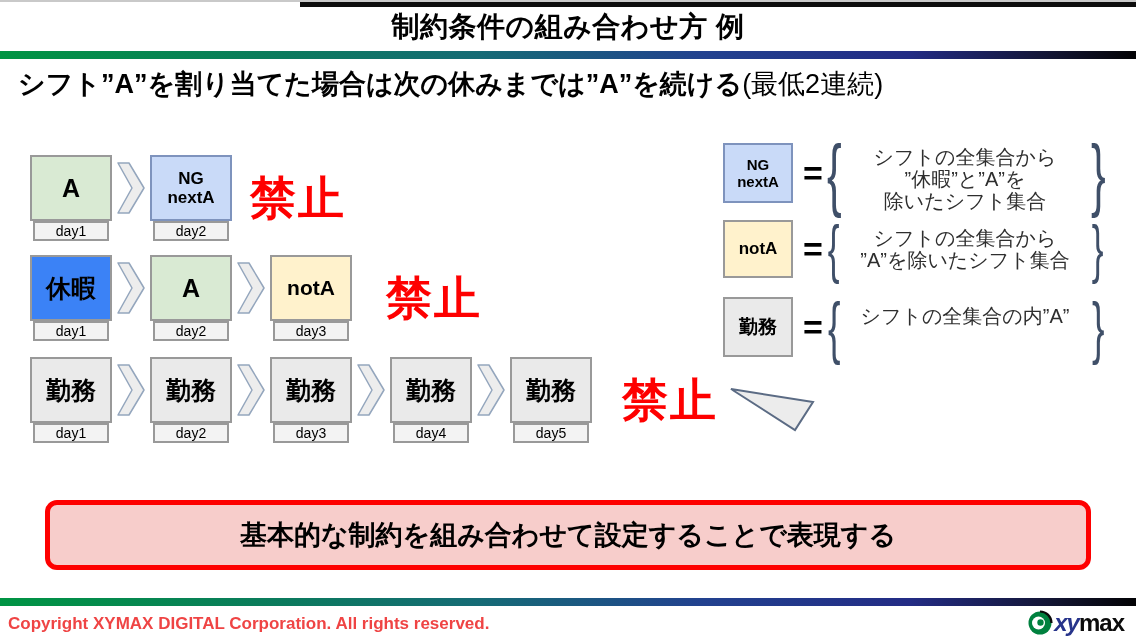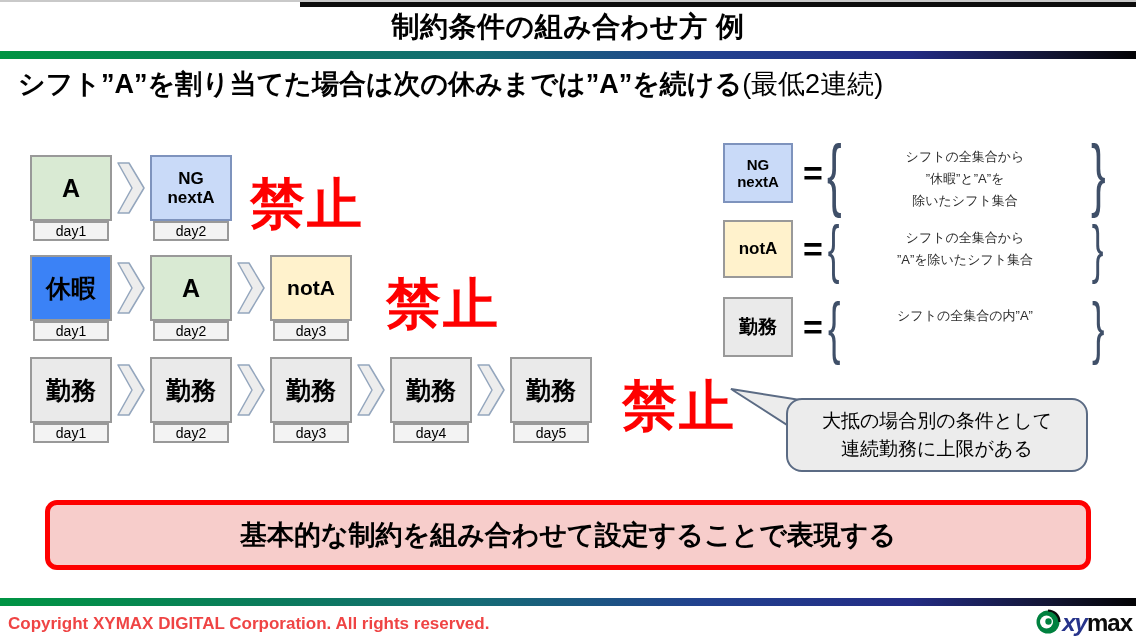--- a/index.html
+++ b/index.html
@@ -33,50 +33,50 @@
   .lbl-md .box-main { font-size:21px; }
   .lbl-sm .box-main { font-size:17px; }
   .c-green .box-main { background:#d9ead3; }
   .c-blue .box-main { background:#c9daf8; border-color:#7e93bd; }
   .c-pink .box-main { background:#3b82f6; }
   .c-yellow .box-main { background:#fff2cc; }
   .c-gray .box-main { background:#eaeaea; }
 
   .chevron { position:absolute; width:30px; height:52px; }
 
-  .kinshi { position:absolute; font-size:55px; font-weight:900; color:#fe0000; letter-spacing:2px; }
+  .kinshi { position:absolute; font-size:46px; font-weight:900; color:#fe0000; letter-spacing:2px; }
 
   
   .def-term { position:absolute; left:723px; width:70px; border:2px solid #999; display:flex;
               align-items:center; justify-content:center; font-weight:bold; color:#000;
               text-align:center; white-space:pre-line; line-height:1.15; }
   .def-eq { position:absolute; left:795px; width:36px; display:flex; align-items:center;
             justify-content:center; font-size:34px; font-weight:900; color:#000; }
   .brace { position:absolute; display:flex; align-items:center; justify-content:center;
            color:#3f4f68; font-weight:400; }
   .brace span { display:inline-block; transform:scaleX(0.55); }
   .def-lines { position:absolute; left:845px; width:240px; text-align:center;
-               font-size:13px; line-height:22px; color:#2e2e2e; }
+               font-size:20px; line-height:22px; color:#2e2e2e; }
 
   
   .callout-tail { position:absolute; left:725px; top:383px; width:120px; height:55px; }
   .callout { position:absolute; left:786px; top:398px; width:302px; height:74px;
              background:#ececec; border:2px solid #5b6b84; border-radius:16px;
              display:flex; flex-direction:column; align-items:center; justify-content:center;
              font-size:19px; line-height:1.45; color:#000; }
 
   
   .conclusion { position:absolute; left:45px; top:500px; width:1046px; height:70px;
                 background:#f7cdcb; border:5px solid #fe0000; border-radius:12px;
                 display:flex; align-items:center; justify-content:center;
                 font-size:27px; font-weight:bold; color:#000; }
 
   
   .copyright { position:absolute; left:8px; top:614px; font-size:17px; color:#ef4444;font-weight:bold; }
-  .logo { position:absolute; right:4px; top:609px; display:flex; height:28px; }
+  .logo { position:absolute; right:12px; top:609px; display:flex; align-items:center; height:28px; }
   .logo-xy { font-size:24px; font-weight:bold; font-style:italic; color:#27348b; letter-spacing:-1px; margin-left:1px; }
   .logo-max { font-size:24px; font-weight:bold; color:#0b0b0b; letter-spacing:-1px; }
 </style>
 </head>
 <body>
 
 <div class="slide">
 
   <div class="top-hairline"></div>
   <div class="top-black-bar"></div>
@@ -190,24 +190,20 @@
   <div class="def-lines" style="top:305px;">
     <div>シフトの全集合の内”A”</div>
   </div>
   <div class="brace" style="left:1084px;top:293px;width:28px;height:68px;font-size:68px;">
       <span>}</span>
     </div>
 
   <svg class="callout-tail" viewBox="0 0 120 55">
     <polygon points="6,6 70,47 88,19" fill="#ececec" stroke="#5b6b84" stroke-width="2"></polygon>
   </svg>
-  <div class="callout">
-    <div>大抵の場合別の条件として</div>
-    <div>連続勤務に上限がある</div>
-  </div>
 
   <div class="conclusion">基本的な制約を組み合わせて設定することで表現する</div>
 
   <div class="grad-bar grad-bottom"></div>
   <div class="copyright">Copyright XYMAX DIGITAL Corporation.  All rights reserved.</div>
   <div class="logo">
     <svg width="26" height="26" viewBox="0 0 26 26">
       <circle cx="13" cy="13" r="11.5" fill="#00813f"></circle>
       <circle cx="11.5" cy="13" r="6.5" fill="#ffffff"></circle>
       <circle cx="13.5" cy="12.5" r="3.2" fill="#00813f"></circle>

